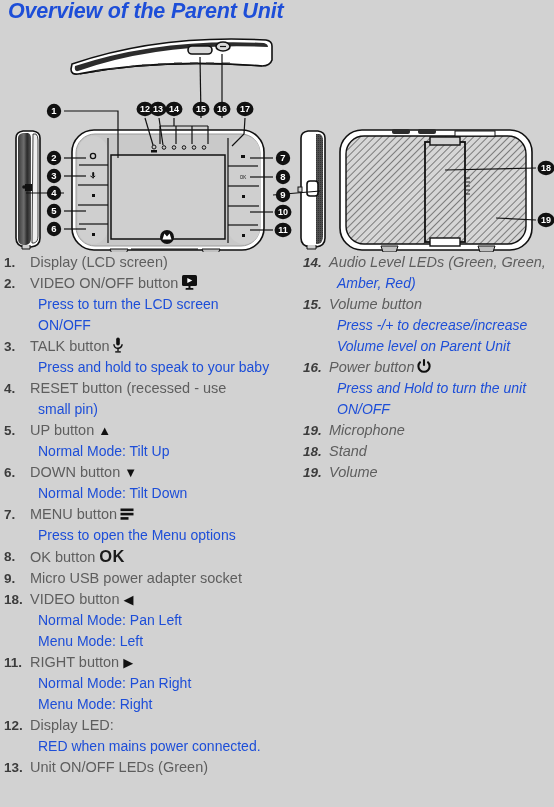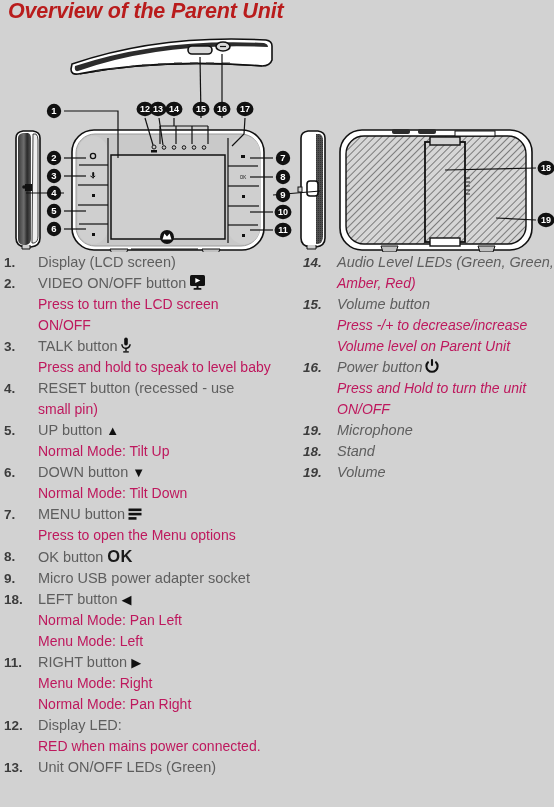--- a/index.html
+++ b/index.html
@@ -16,21 +16,21 @@
     background: #d2d2d2;
   }
 
   
   #page-title {
     position: absolute;
     left: 8px; top: -1px;
     font-size: 21.5px;
     font-style: italic;
     font-weight: bold;
-    color: #b91c1c;
+    color: #1d4ed8;
     letter-spacing: -0.2px;
     white-space: nowrap;
     text-align: right;
   }
 
   
   #figure {
     position: absolute;
     left: 0; top: 30px;
     width: 554px; height: 222px;
@@ -50,30 +50,30 @@
     position: absolute;
     left: 0; top: 0;
     width: 28px;
     text-align: left;
     font-size: 13.5px;
     font-weight: bold;
     color: #3c3c3c;
     line-height: 21px;
   }
   .txt {
-    margin-left: 34px;
+    margin-left: 26px;
     font-size: 14.5px;
     color: #5e5e5e;
     line-height: 21px;
     white-space: nowrap;
   }
   .sub {
     margin-left: 34px;
     font-size: 14px;
-    color: #be185d;
+    color: #1d4ed8;
     line-height: 21px;
     white-space: nowrap;
   }
 
   
   .ig {
     display: inline-block;
     vertical-align: -2px;
     margin-left: 3px;
   }
@@ -379,21 +379,21 @@
       </div>
       <div class="li">
         <div class="num">3.</div>
         <div class="txt"><span>TALK button</span><span class="ig">
         <svg width="10" height="16" viewBox="0 0 10 16">
           <rect x="3.2" y="0.5" width="3.6" height="8" rx="1.8" fill="#111"></rect>
           <path d="M0.9 7.2 a4.1 4.1 0 0 0 8.2 0" fill="none" stroke="#111" stroke-width="1.5"></path>
           <rect x="4.3" y="11" width="1.4" height="3.2" fill="#111"></rect>
           <rect x="2.2" y="14.2" width="5.6" height="1.4" fill="#111"></rect>
         </svg></span></div>
-        <div class="sub">Press and hold to speak to level baby</div>
+        <div class="sub">Press and hold to speak to your baby</div>
       </div>
       <div class="li">
         <div class="num">4.</div>
         <div class="txt"><span>RESET button (recessed - use</span></div>
         <div class="sub">small pin)</div>
       </div>
       <div class="li">
         <div class="num">5.</div>
         <div class="txt"><span>UP button</span><span class="tri">▲</span></div>
         <div class="sub">Normal Mode: Tilt Up</div>
@@ -416,29 +416,29 @@
       <div class="li">
         <div class="num">8.</div>
         <div class="txt"><span>OK button</span><span class="ok-glyph">OK</span></div>
       </div>
       <div class="li">
         <div class="num">9.</div>
         <div class="txt"><span>Micro USB power adapter socket</span></div>
       </div>
       <div class="li">
         <div class="num">18.</div>
-        <div class="txt"><span>LEFT button</span><span class="tri">◀</span></div>
+        <div class="txt"><span>VIDEO button</span><span class="tri">◀</span></div>
         <div class="sub">Normal Mode: Pan Left</div>
         <div class="sub">Menu Mode: Left</div>
       </div>
       <div class="li">
         <div class="num">11.</div>
         <div class="txt"><span>RIGHT button</span><span class="tri">▶</span></div>
+        <div class="sub">Normal Mode: Pan Right</div>
         <div class="sub">Menu Mode: Right</div>
-        <div class="sub">Normal Mode: Pan Right</div>
       </div>
       <div class="li">
         <div class="num">12.</div>
         <div class="txt"><span>Display LED:</span></div>
         <div class="sub">RED when mains power connected.</div>
       </div>
       <div class="li">
         <div class="num">13.</div>
         <div class="txt"><span>Unit ON/OFF LEDs (Green)</span></div>
       </div>

